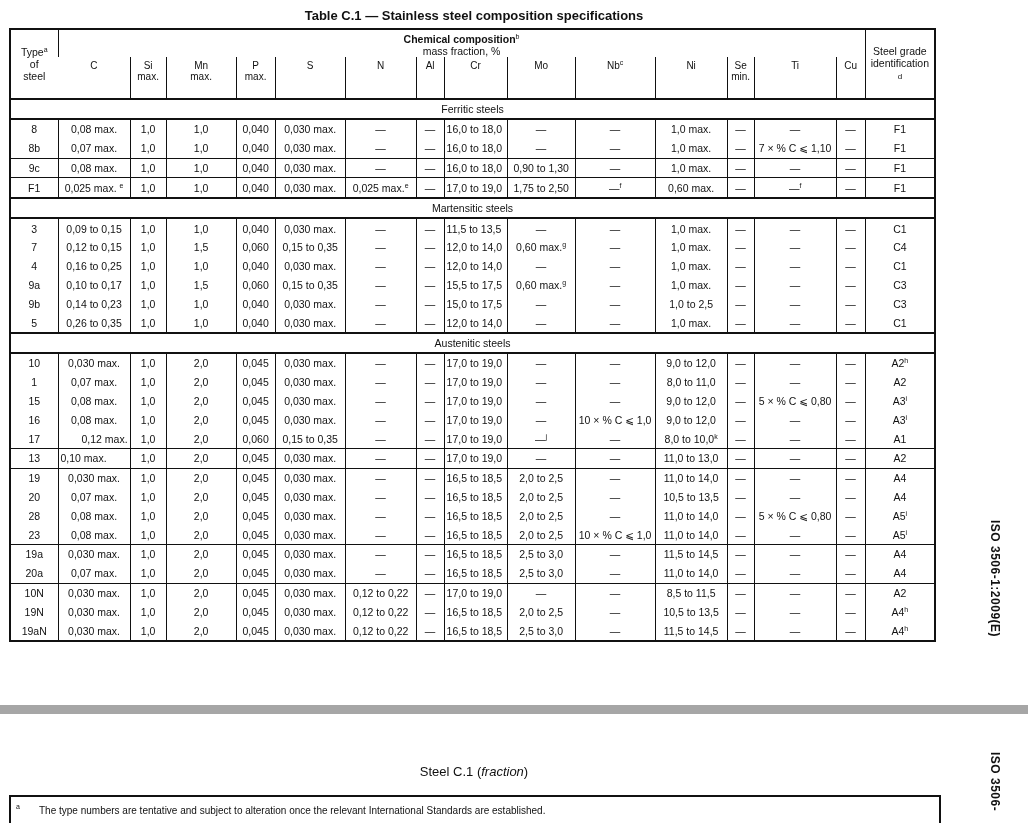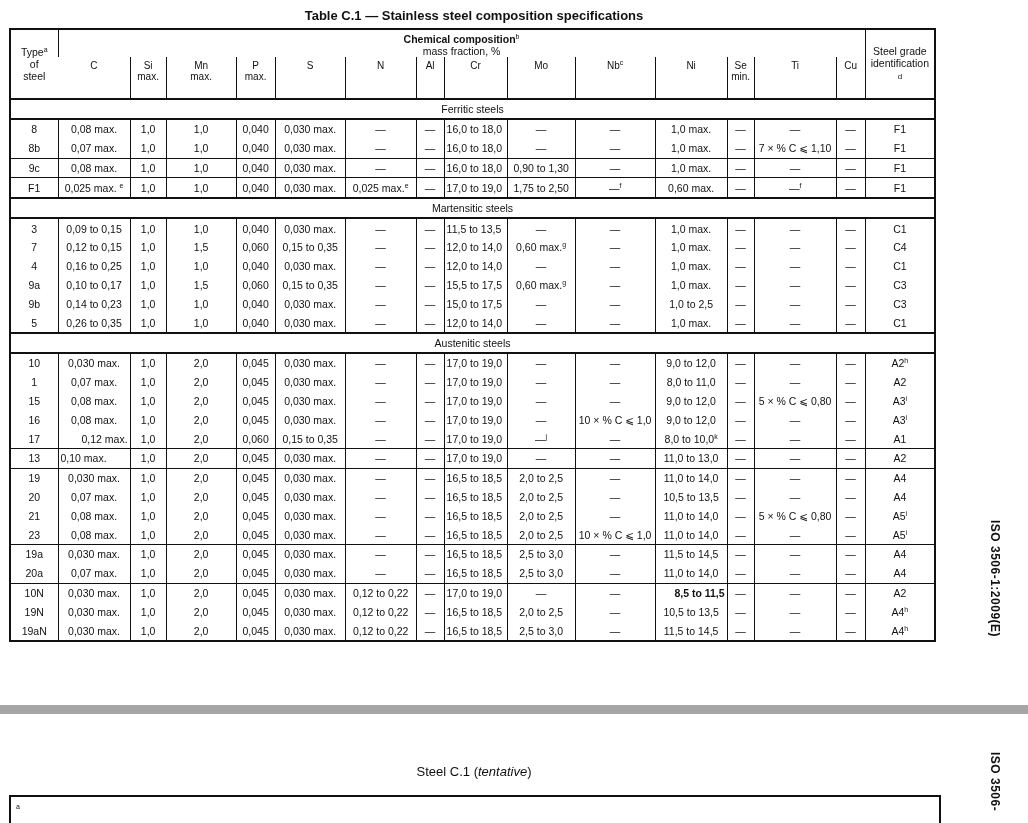--- a/index.html
+++ b/index.html
@@ -413,21 +413,21 @@
           <td style="text-align: left;">16,5 to 18,5</td>
           <td style="text-align: center;">2,0 to 2,5</td>
           <td>—</td>
           <td style="text-align: center;">10,5 to 13,5</td>
           <td>—</td>
           <td>—</td>
           <td>—</td>
           <td>A4</td>
         </tr>
         <tr class="row">
-          <td>21</td>
+          <td>28</td>
           <td style="text-align: center;">0,08 max.</td>
           <td>1,0</td>
           <td>2,0</td>
           <td>0,045</td>
           <td style="text-align: center;">0,030 max.</td>
           <td>—</td>
           <td>—</td>
           <td style="text-align: left;">16,5 to 18,5</td>
           <td style="text-align: center;">2,0 to 2,5</td>
           <td>—</td>
@@ -496,21 +496,21 @@
           <td style="text-align: center;">0,030 max.</td>
           <td>1,0</td>
           <td>2,0</td>
           <td>0,045</td>
           <td style="text-align: center;">0,030 max.</td>
           <td>0,12 to 0,22</td>
           <td>—</td>
           <td style="text-align: left;">17,0 to 19,0</td>
           <td style="text-align: center;">—</td>
           <td>—</td>
-          <td style="text-align: right; font-weight: bold;">8,5 to 11,5</td>
+          <td style="text-align: center;">8,5 to 11,5</td>
           <td>—</td>
           <td>—</td>
           <td>—</td>
           <td>A2</td>
         </tr>
         <tr class="row">
           <td>19N</td>
           <td style="text-align: center;">0,030 max.</td>
           <td>1,0</td>
           <td>2,0</td>
@@ -547,20 +547,21 @@
         </tr>
       </tbody>
   </table>
 
   <div class="side-label" style="left:988px; top:520px;">ISO 3506-1:2009(E)</div>
 </div>
 
 <div class="gray-band"></div>
 
 <div class="cont-title">
-  <span>Steel C.1</span> (<i>tentative</i>)
+  <span>Steel C.1</span> (<i>fraction</i>)
 </div>
 
 <div class="fn-box">
   <span class="mark">a</span>
+  <span class="txt">The type numbers are tentative and subject to alteration once the relevant International Standards are established.</span>
 </div>
 
 <div class="side-label" style="left:988px; top:752px;">ISO 3506-</div>
 
 </body></html>

